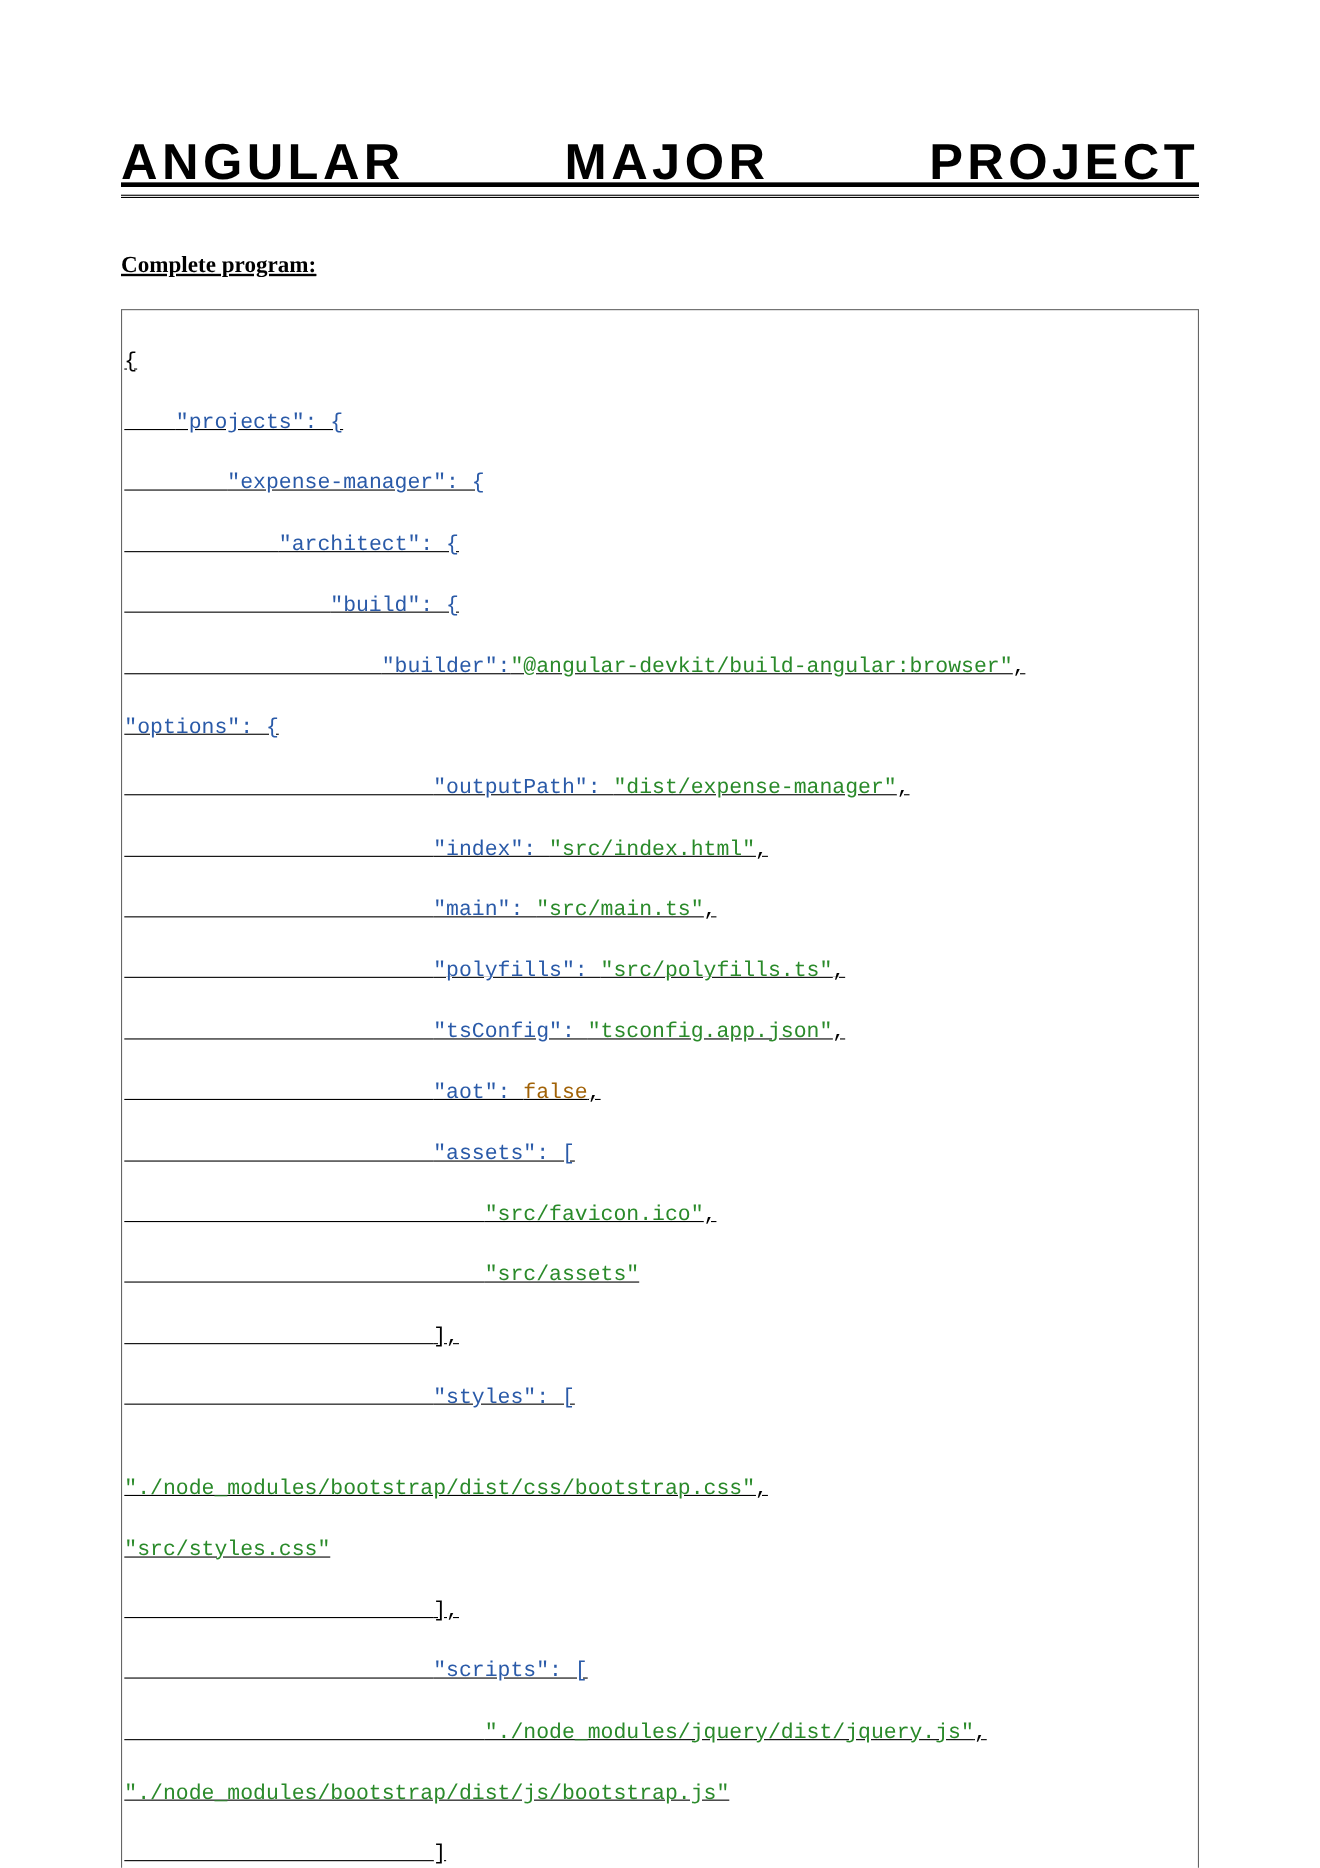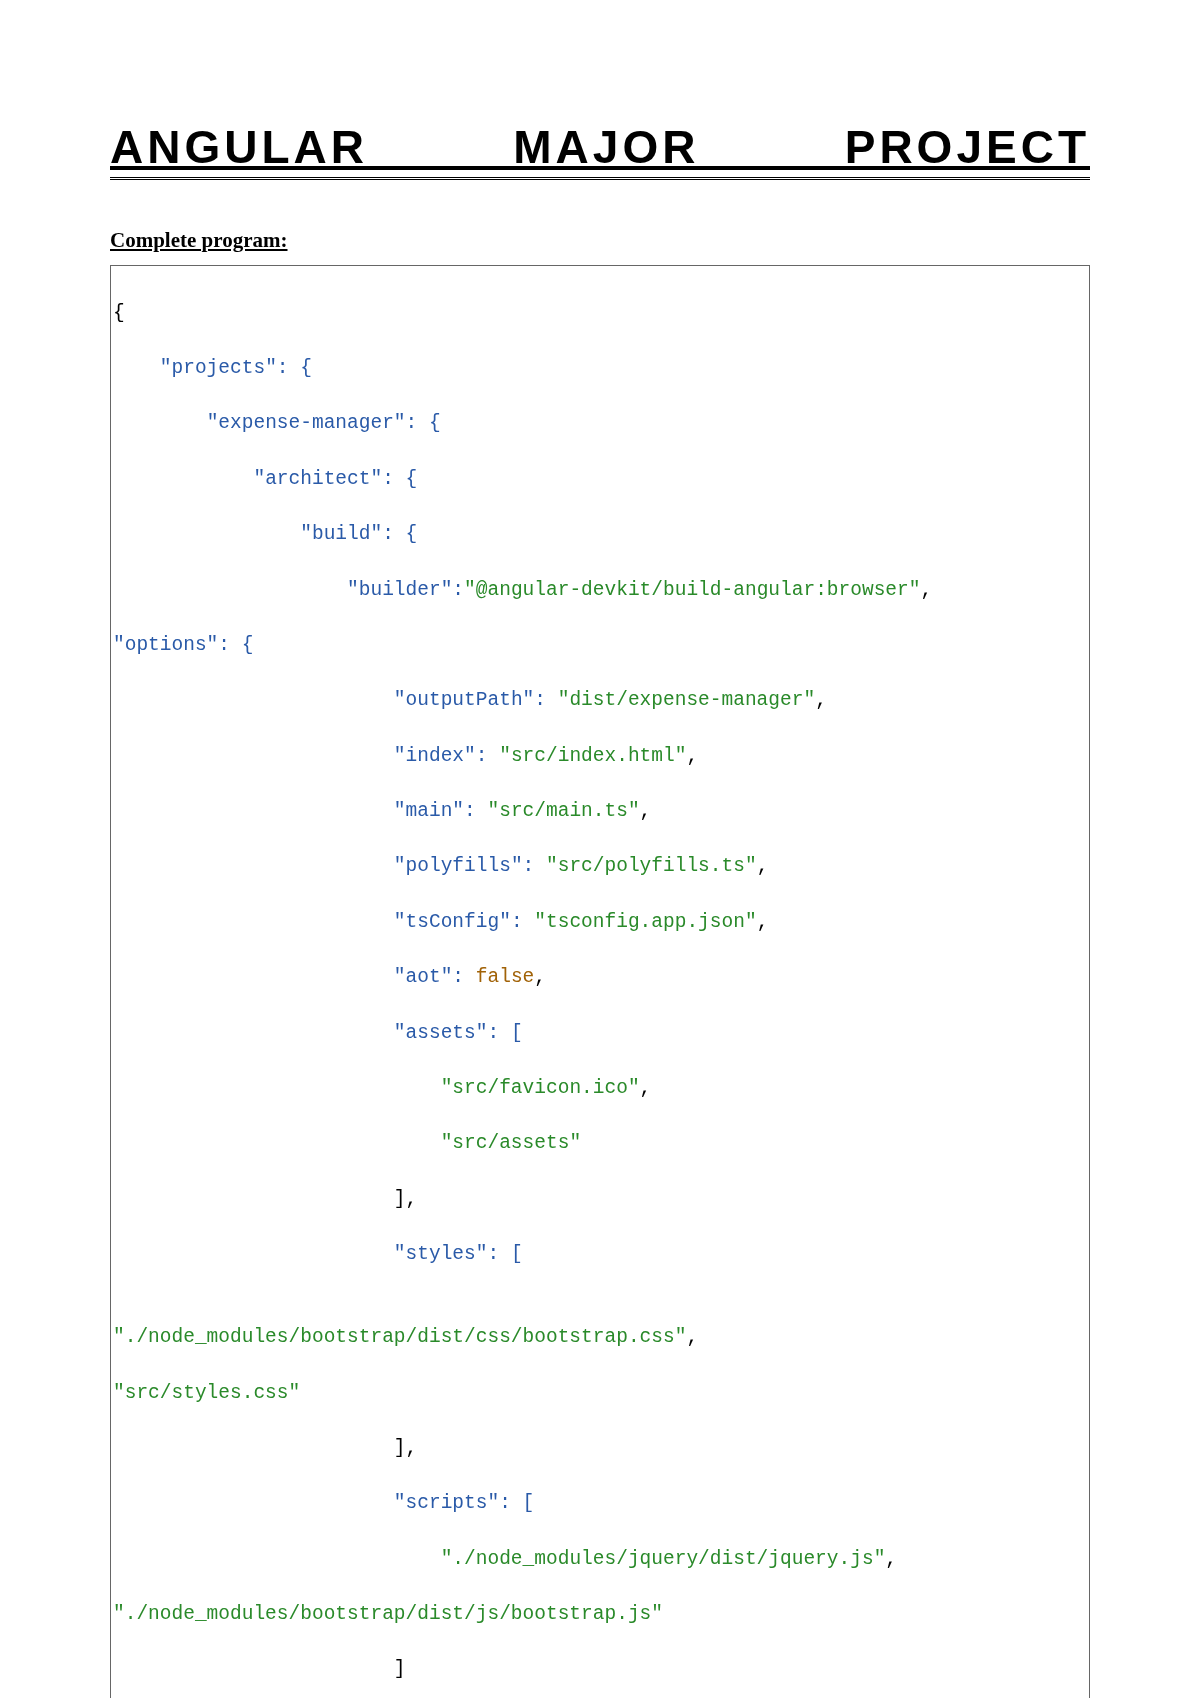--- a/index.html
+++ b/index.html
@@ -8,39 +8,40 @@
     background: #fff;
     font-family: "Times New Roman", Times, serif;
   }
   .page {
     width: 1200px;
     height: 1698px;
     margin: 0 auto;
     background: #fff;
     box-sizing: border-box;
     padding: 120px 110px 60px 110px;
+    text-decoration: underline;
   }
   .title {
     font-family: Arial, Helvetica, sans-serif;
     font-weight: 900;
     font-size: 46px;
     letter-spacing: 4px;
     text-decoration: underline;
     text-align: justify;
     text-align-last: justify;
     border-bottom: 3px double #000;
     padding-bottom: 3px;
     margin-bottom: 48px;
   }
   .subheading {
     font-family: "Times New Roman", Times, serif;
     font-weight: bold;
     font-size: 21px;
     text-decoration: underline;
-    margin-bottom: 12px;
+    margin-bottom: 28px;
   }
   .codebox {
     border: 1px solid #666;
     padding: 6px 2px 6px 2px;
     font-family: "Courier New", Courier, monospace;
     font-size: 19.5px;
     line-height: 1.42;
     white-space: pre;
     color: #000;
     overflow: hidden;

